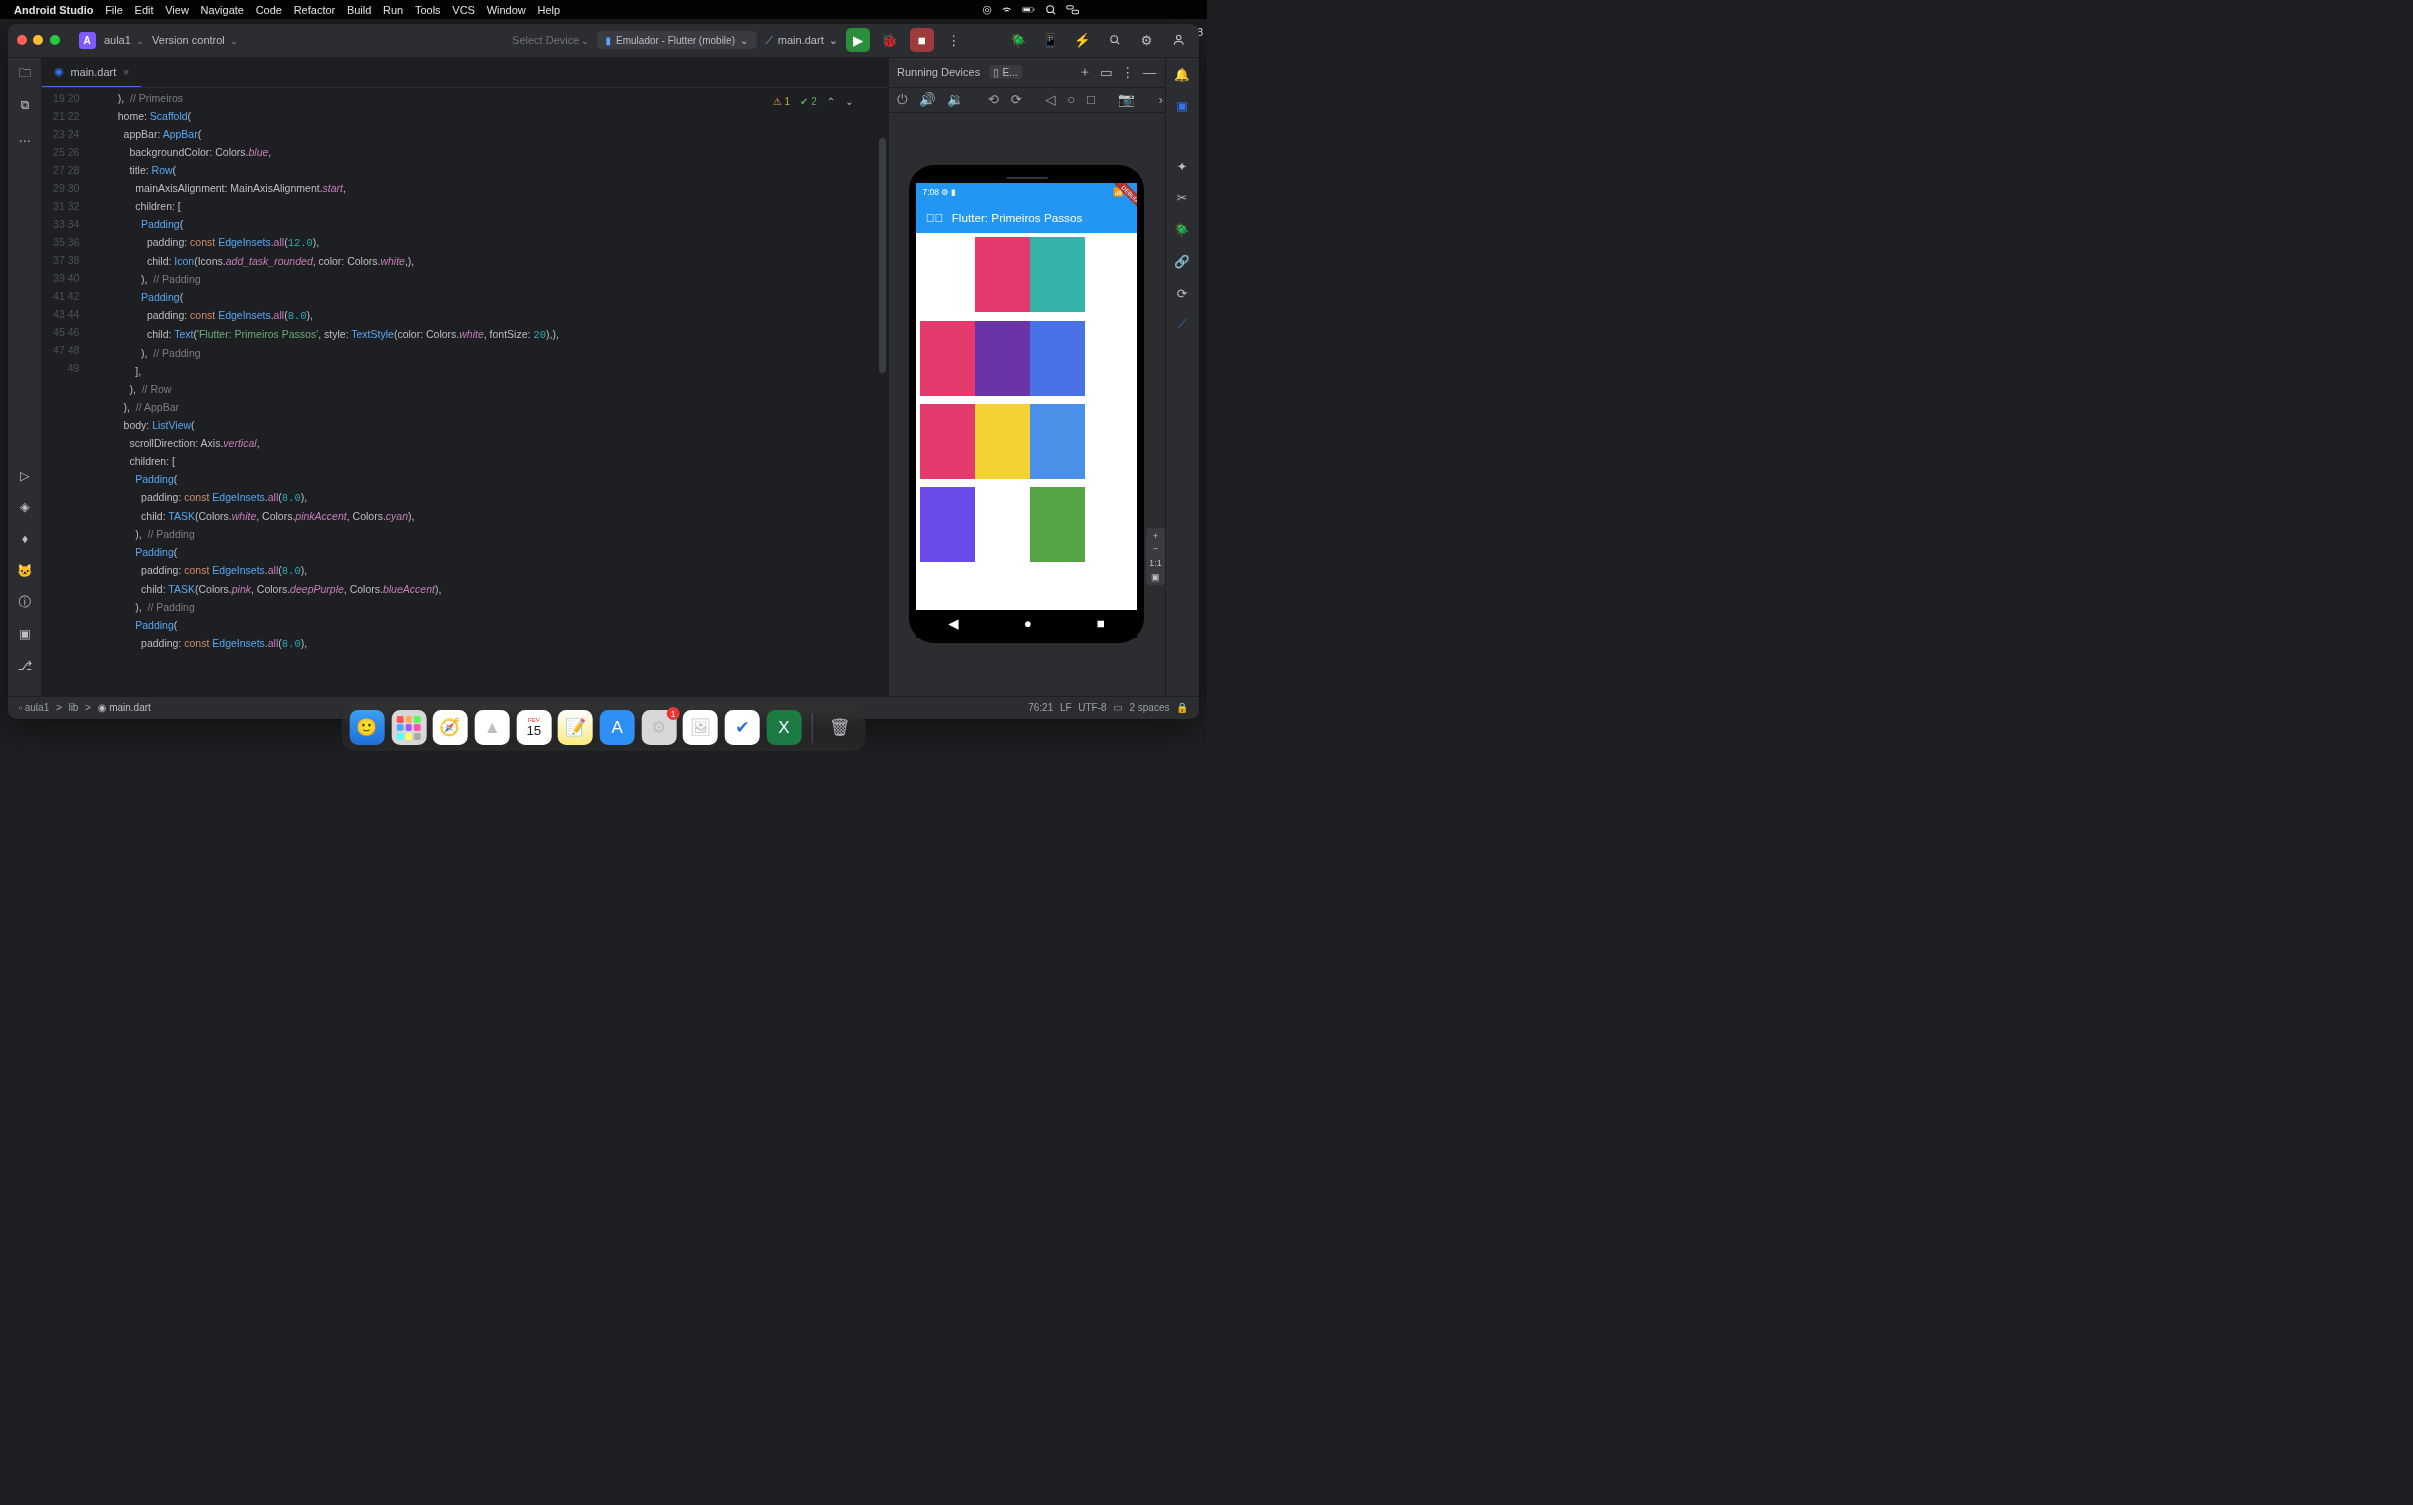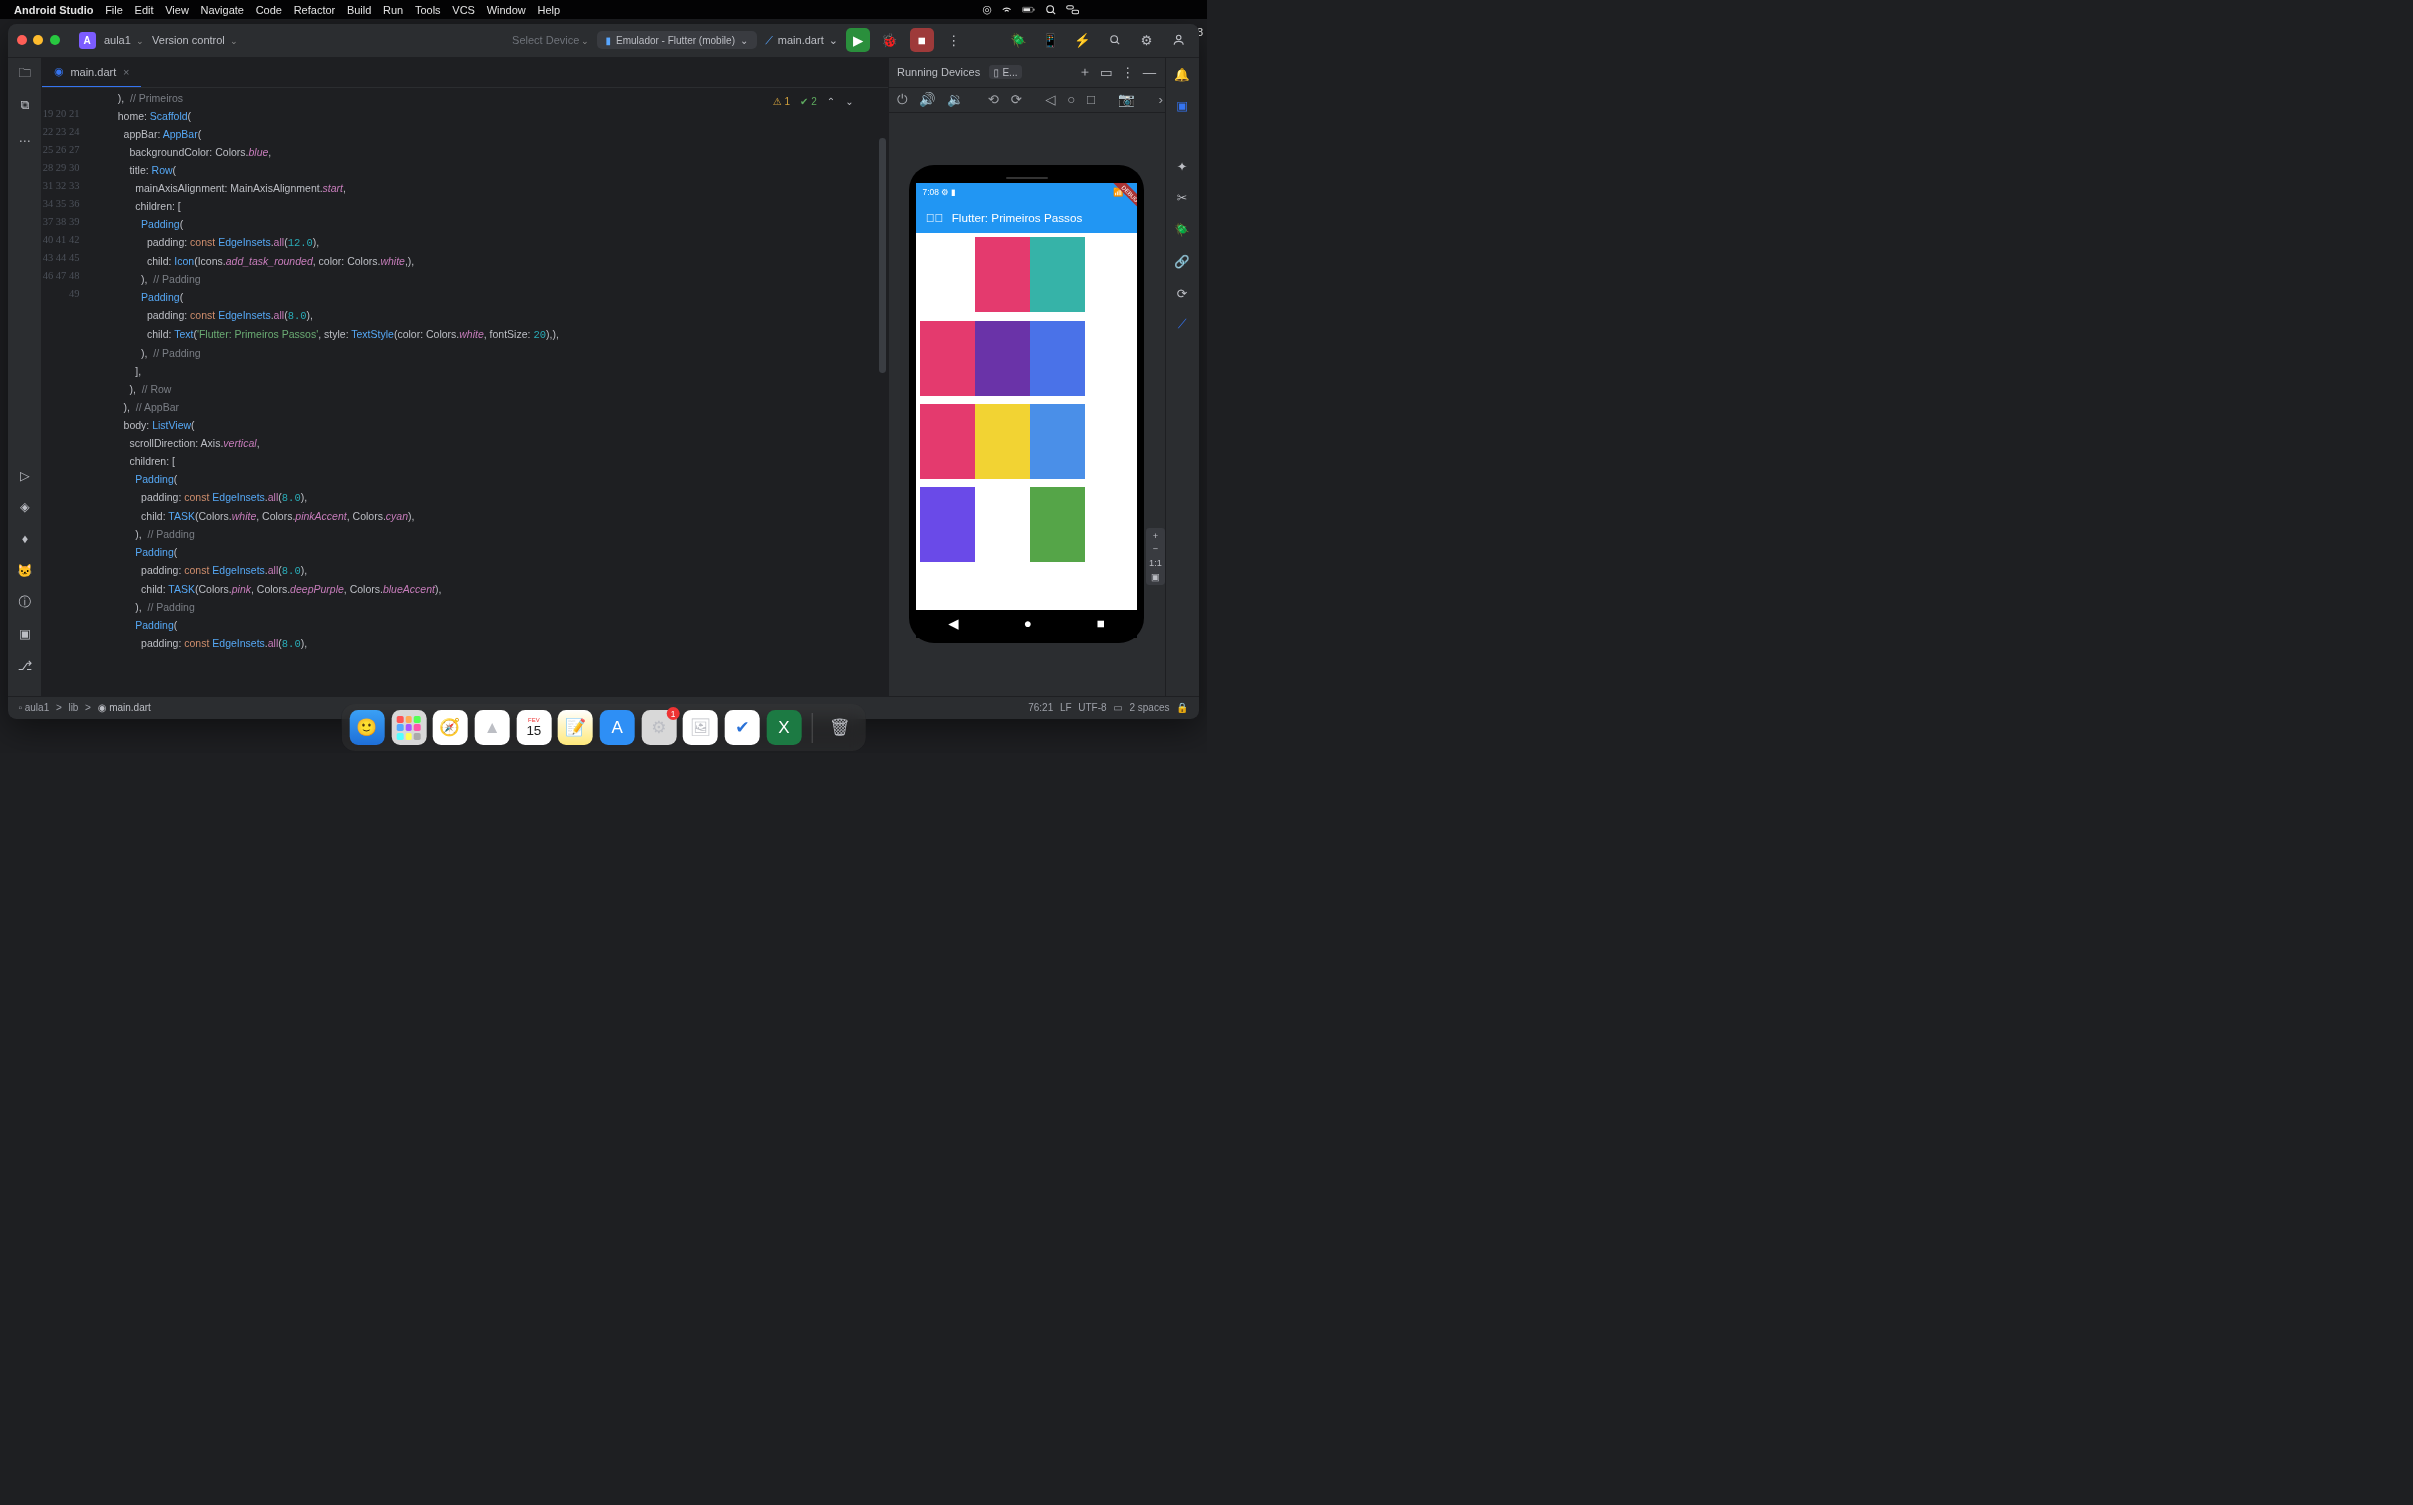--- a/index.html
+++ b/index.html
@@ -42,21 +42,21 @@
 .rail-icon { width:20px; height:20px; display:flex; align-items:center; justify-content:center; color:#bcbec4; font-size:12.6px; }
 .rail-icon.active { color:#3574f0; }
 
 
 .editor-area { flex:1; display:flex; flex-direction:column; min-width:0; }
 .tabs { height:30px; background:#1e1f22; display:flex; align-items:center; border-bottom:0.8px solid #2b2d30; }
 .tab { height:30px; padding:0 11.7px; display:flex; align-items:center; gap:6.7px; background:#1e1f22; border-bottom:1.7px solid #3574f0; font-size:11px; }
 .tab .dart-icon { color:#3574f0; }
 .tab .close { color:#6f737a; }
 .editor-wrap { flex:1; display:flex; min-height:0; }
-.gutter { width:52px; text-align:right; color:#4b5059; font-size:10.5px; padding:17px 15px 0 0; line-height:18px; font-family:Liberation Serif, serif;}
+.gutter { width:52px; text-align:right; color:#4b5059; font-size:10.5px; padding:1px 15px 0 0; line-height:18px; font-family:Liberation Sans, sans-serif;}
 .code { flex:1; font-family:"JetBrains Mono",Menlo,monospace; font-size:10.5px; line-height:18px; padding:1.7px 0 0 0; white-space:pre; overflow:hidden; color:#bcbec4; position:relative; }
 .code .kw { color:#cf8e6d; }
 .code .cls { color:#56a8f5; }
 .code .str { color:#6aab73; }
 .code .com { color:#7a7e85; }
 .code .num { color:#2aacb8;font-family:Liberation Mono, monospace; }
 .code .prop { color:#c77dbb; font-style:italic; }
 .code .fn { color:#c77dbb; }
 .code .type { color:#bcbec4; }
 .top-indicators { position:absolute; top:5px; right:34px; display:flex; gap:10px; font-size:10px; }

